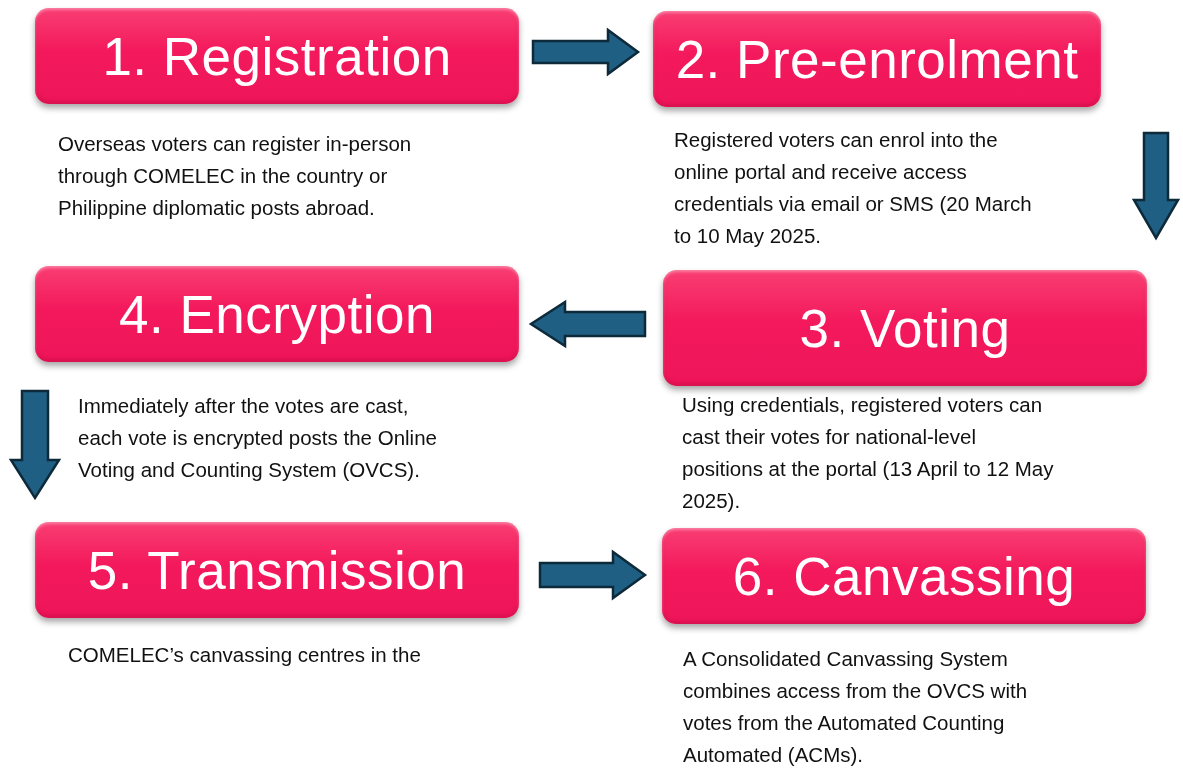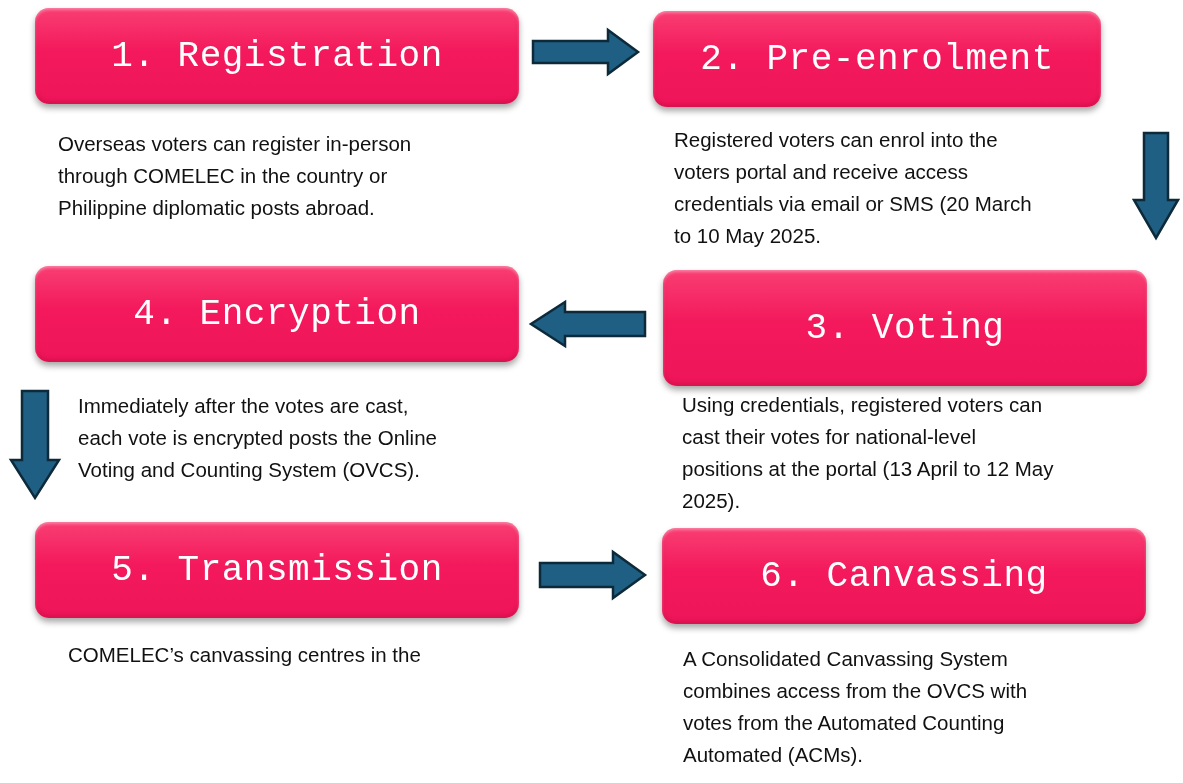--- a/index.html
+++ b/index.html
@@ -4,21 +4,21 @@
 <style>
   html, body { margin:0; padding:0; background:#ffffff; }
   body { width:1183px; height:783px; position:relative; overflow:hidden; font-family:"DejaVu Sans", sans-serif; }
   .step-box {
     position:absolute; height:92px; border-radius:14px;
     background: linear-gradient(180deg, #f93e73 0%, #f3195c 45%, #ef155a 100%);
     box-shadow: 0 4px 6px rgba(0,0,0,0.35), inset 0 2px 3px rgba(255,255,255,0.35), inset 0 -3px 4px rgba(150,0,40,0.25);
     display:flex; align-items:center; justify-content:center;
   }
   .step-title {
-    color:#ffffff; font-family:Liberation Mono, monospace; font-size:36px; letter-spacing:0.5px; white-space:nowrap;
+    color:#ffffff; font-family:Liberation Sans, sans-serif; font-size:53px; letter-spacing:0.5px; white-space:nowrap;
   }
   .desc {
     position:absolute; font-family:"Liberation Sans", sans-serif; font-weight:normal;
     font-size:20.5px; line-height:32px; color:#111111;
   }
   .arrow { position:absolute; }
 </style>
 </head>
 <body>
 
@@ -33,21 +33,21 @@
 
 <svg class="arrow" style="left:530px; top:27px;" width="112" height="50" viewBox="0 0 112 50">
   <polygon points="3,14 78,14 78,3 108,25 78,47 78,36 3,36" fill="#1f5f84" stroke="#0d2a3a" stroke-width="2.5" stroke-linejoin="miter"></polygon>
 </svg>
 
 <div class="step-box" style="left:653px; top:11px; width:448px; height:96px;">
   <span class="step-title">2. Pre-enrolment</span>
 </div>
 <div class="desc" style="left:674px; top:124px;">
   <div>Registered voters can enrol into the</div>
-  <div>voters portal and receive access</div>
+  <div>online portal and receive access</div>
   <div>credentials via email or SMS (20 March</div>
   <div>to 10 May 2025.</div>
 </div>
 
 <svg class="arrow" style="left:1131px; top:130px;" width="50" height="112" viewBox="0 0 50 112">
   <polygon points="13,3 37,3 37,70 47,70 25,108 3,70 13,70" fill="#1f5f84" stroke="#0d2a3a" stroke-width="2.5"></polygon>
 </svg>
 
 <div class="step-box" style="left:663px; top:270px; width:484px; height:116px;">
   <span class="step-title">3. Voting</span>

